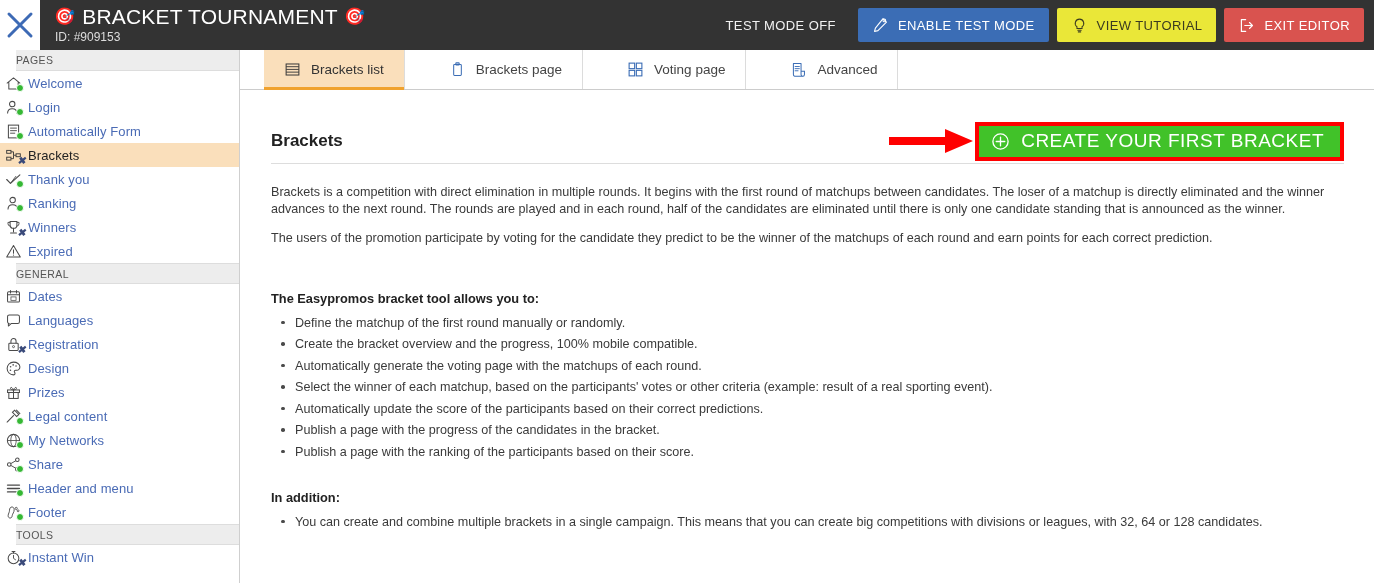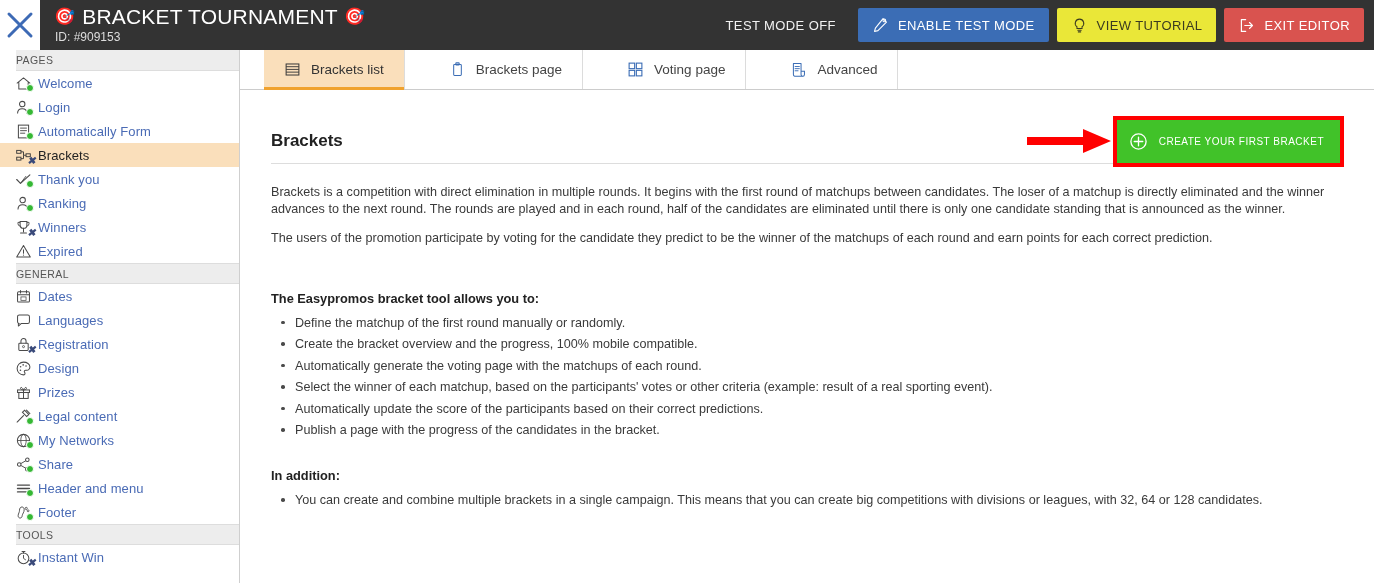--- a/index.html
+++ b/index.html
@@ -70,21 +70,21 @@
   .side-section {
     height: 21px; background: #ededed;
     border-top: 1px solid #dddddd; border-bottom: 1px solid #dddddd;
     display: flex; align-items: center;
     padding-left: 0;
     font-size: 10.5px; color: #555555; letter-spacing: .4px; margin-left: 16px;
   }
   .side-section.first { border-top: none; }
   .side-item {
     height: 24px; display: flex; align-items: center;
-    padding-left: 13px; cursor: pointer; gap: 5px;
+    padding-left: 3px; cursor: pointer; gap: 5px;
   }
   .side-item.active { background: #fadfbb; }
   .side-ico {
     position: relative; width: 20px; height: 20px;
     flex: 0 0 20px; display: flex; align-items: center; justify-content: center;
   }
   .side-ico svg { display: block; }
   .badge {
     position: absolute; right: -1px; bottom: 1px;
     width: 8px; height: 8px; border-radius: 50%;
@@ -140,23 +140,23 @@
   }
   .page-title { font-size: 17px; font-weight: bold; color: #222222; }
   .cta-wrap { position: relative; display: flex; align-items: center; }
   .arrow-annot {
     position: absolute; right: 100%; margin-right: -2px;
     width: 90px; height: 30px; display: block; pointer-events: none;
   }
   .cta-outline { border: 4px solid #ff0000; padding: 0; line-height: 0; }
   .cta-btn {
     background: #41c229; border: none; cursor: pointer;
-    height: 43px; padding: 0 16px 0 12px;
+    height: 31px; padding: 0 16px 0 12px;
     display: flex; align-items: center; gap: 11px;
-    color: #ffffff; font-size: 10px; letter-spacing: .5px;
+    color: #ffffff; font-size: 19px; letter-spacing: .5px;
     font-family: "Liberation Sans", sans-serif; white-space: nowrap;
   }
   .cta-btn svg { display:block; }
   .hrule { border: none; border-top: 1px solid #dddddd; margin: 0 0 20px 0; }
 
   .para {
     font-size: 12.6px; color: #3a3a3a; line-height: 16.5px;
     margin-bottom: 13px; max-width: 1072px;
   }
   .sub-head {
@@ -508,19 +508,20 @@
   <p class="para">The users of the promotion participate by voting for the candidate they predict to be the winner of the matchups of each round and earn points for each correct prediction.</p>
 
   <div class="sub-head">The Easypromos bracket tool allows you to:</div>
   <ul class="feats">
     <li>Define the matchup of the first round manually or randomly.</li>
     <li>Create the bracket overview and the progress, 100% mobile compatible.</li>
     <li>Automatically generate the voting page with the matchups of each round.</li>
     <li>Select the winner of each matchup, based on the participants' votes or other criteria (example: result of a real sporting event).</li>
     <li>Automatically update the score of the participants based on their correct predictions.</li>
     <li>Publish a page with the progress of the candidates in the bracket.</li>
+    <li>Publish a page with the ranking of the participants based on their score.</li>
   </ul>
 
   <div class="sub-head addition">In addition:</div>
   <ul class="feats">
     <li>You can create and combine multiple brackets in a single campaign. This means that you can create big competitions with divisions or leagues, with 32, 64 or 128 candidates.</li>
   </ul>
 </div>
 
 </body></html>

